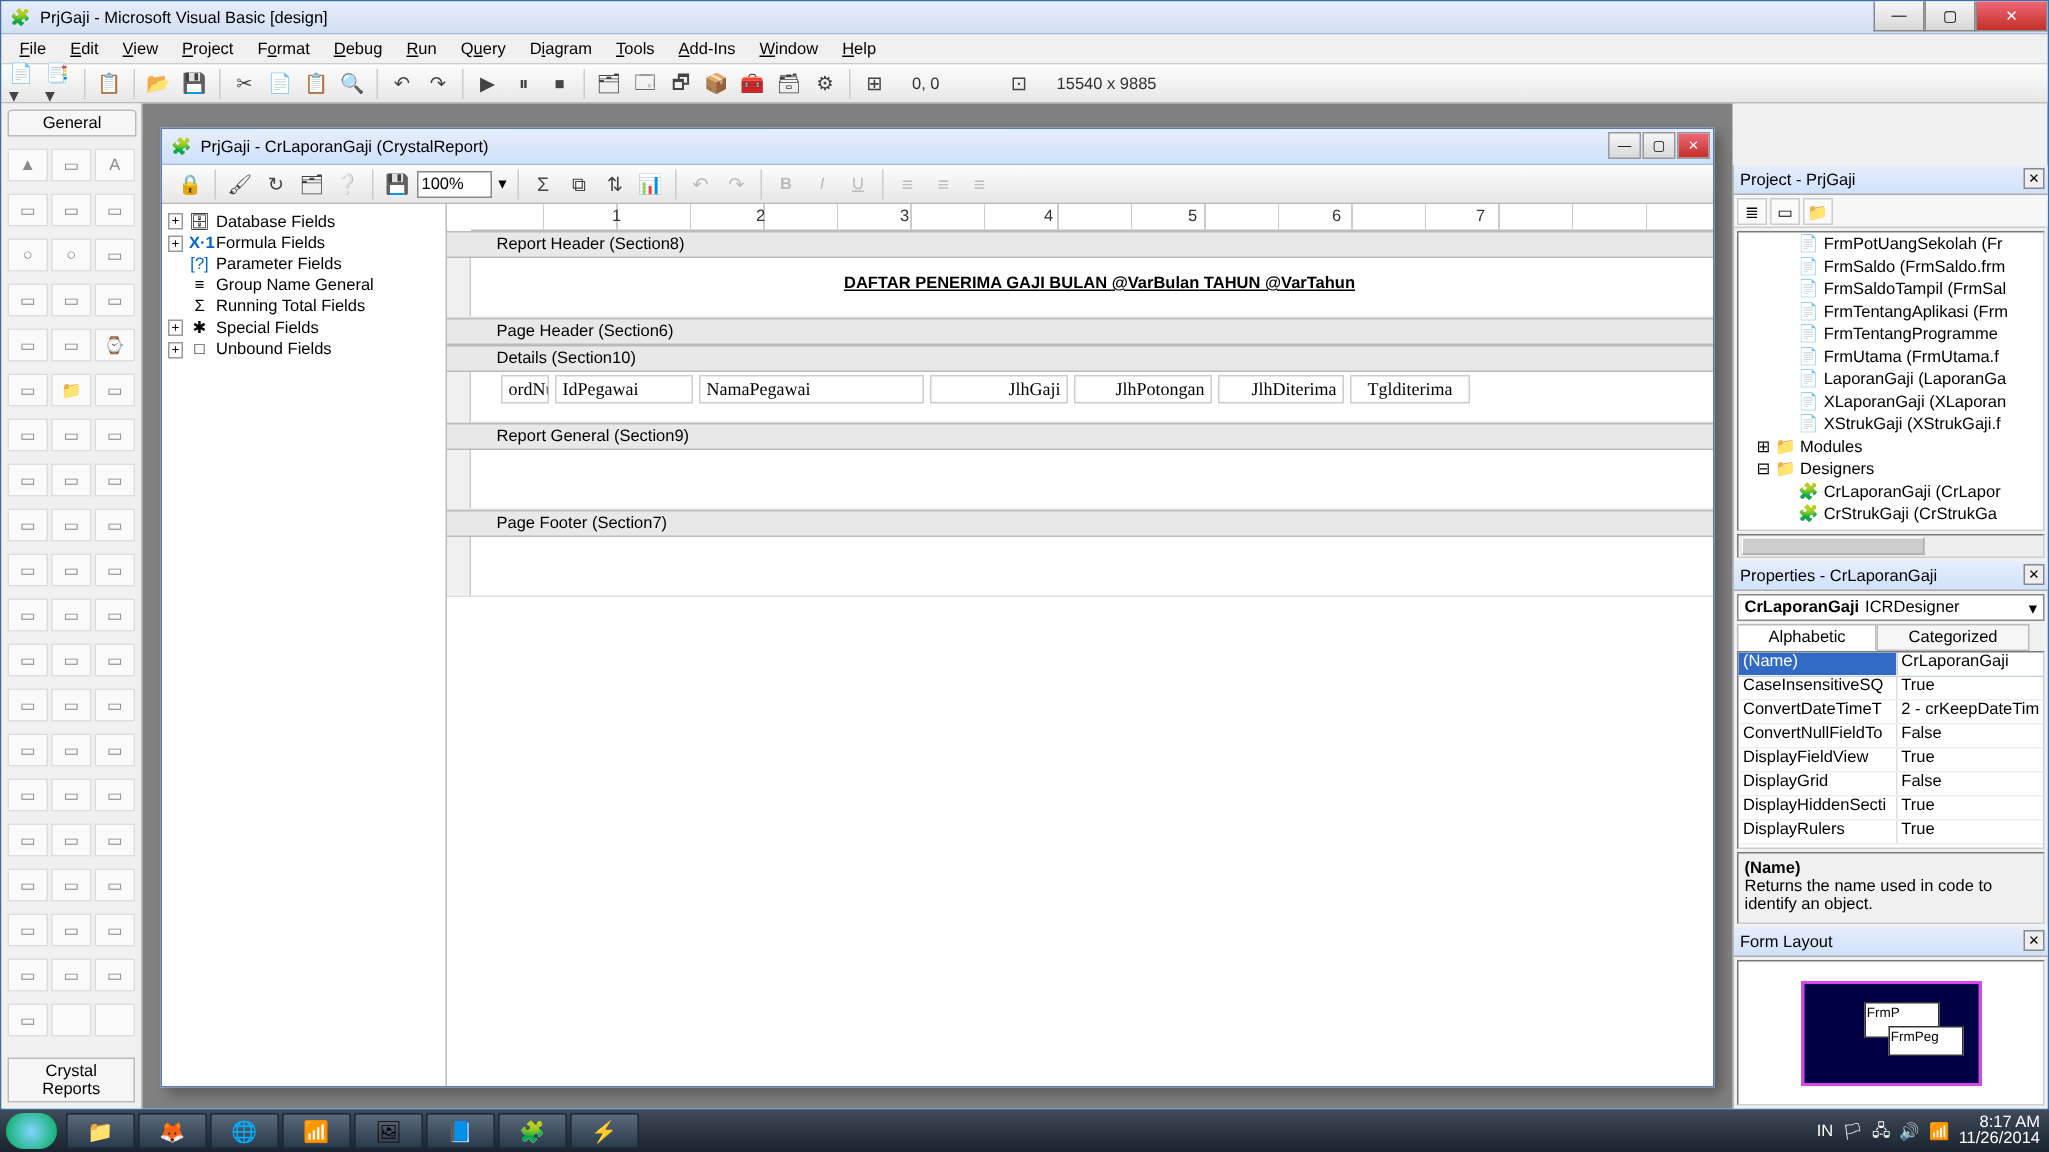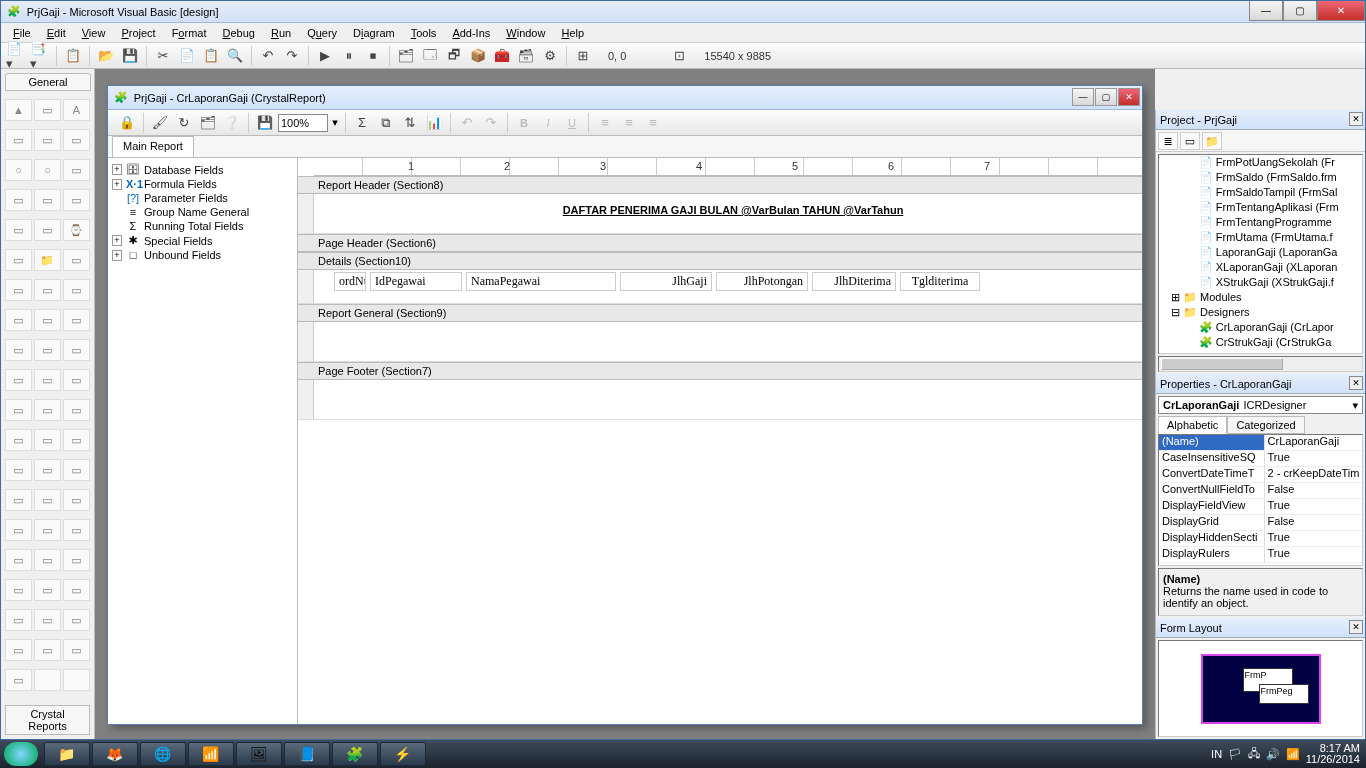--- a/index.html
+++ b/index.html
@@ -39,42 +39,42 @@
 
 .cr-body { flex:1; display:flex; overflow:hidden; }
 .cr-tree { width:190px; background:#fff; border-right:1px solid #bbb; padding:4px 2px; }
 .cr-tree .node { display:flex; align-items:center; gap:4px; padding:1px 2px; font-size:11px; }
 .cr-tree .exp { width:10px; text-align:center; border:1px solid #999; font-size:9px; line-height:9px; }
 .cr-tree .ti { width:14px; text-align:center; font-size:11px; }
 
 .design { flex:1; background:#fff; position:relative; overflow:auto; }
 .ruler { height:18px; background:repeating-linear-gradient(to right,#fff 0,#fff 48px,#ccc 48px,#ccc 49px); margin-left:16px; position:relative; font-size:9px; color:#333; border-bottom:1px solid #bbb; }
 .ruler span { position:absolute; top:2px; }
-.section-bar { height:18px; background:#e8e8e8; border-top:1px solid #bbb; border-bottom:1px solid #bbb; padding-left:20px; font-size:11px; display:flex; align-items:center; }
+.section-bar { height:18px; background:#e8e8e8; border-top:1px solid #bbb; border-bottom:1px solid #bbb; padding-left:33px; font-size:11px; display:flex; align-items:center; }
 .section-body { min-height:34px; background:#fff; position:relative; border-bottom:1px solid #ddd; }
 .sb-gutter { position:absolute; left:0; top:0; bottom:0; width:16px; background:#f0f0f0; border-right:1px solid #ccc; }
 .field { position:absolute; border:1px solid rgba(0,0,0,.2); background:#fff; padding:1px 4px; font-size:11px; display:flex; align-items:center; justify-content:center; overflow:hidden; }
 .field.hdr { font-family:"Times New Roman",serif; font-weight:bold; font-size:12px; }
 .field.det { font-family:"Times New Roman",serif; font-size:12px; }
 .rep-title { font-family:"Times New Roman",serif; font-size:13px; font-weight:bold; text-decoration:underline; text-align:center; position:absolute; left:200px; top:8px; width:470px; }
 
 .right-panel { width:210px; background:#f0f0f0; border-left:1px solid #bbb; display:flex; flex-direction:column;margin-top:41px; }
 .pane-title { height:20px; background:linear-gradient(#e6eefb,#cfe1fb); display:flex; align-items:center; padding:0 4px; border-bottom:1px solid #aaa; position:relative; font-size:11px; }
 .pane-close { position:absolute; right:2px; top:2px; width:14px;height:14px; border:1px solid #888; background:#eee; font-size:9px; text-align:center; line-height:12px; }
 .proj-toolbar { height:22px; background:#f6f6f6; border-bottom:1px solid #ccc; display:flex; gap:2px; padding:2px; }
 .proj-toolbar div { width:20px; height:18px; border:1px solid #ccc; background:#fafafa; display:flex;align-items:center;justify-content:center;font-size:11px; }
 .proj-tree { flex:0 0 200px; background:#fff; border:1px inset #ccc; margin:2px; overflow:auto; }
 .proj-tree .pn { padding:1px 2px 1px 40px; font-size:11px; white-space:nowrap; }
 .proj-tree .pn.folder { padding-left:12px; }
 .proj-scroll { height:16px; background:#eee; border:1px inset #ccc; margin:0 2px 2px; position:relative; }
 .proj-scroll .thumb { position:absolute; left:2px; top:1px; width:60%; height:12px; background:#ccc; border:1px outset #fff; }
 
 .prop-combo { margin:2px; height:18px; border:1px solid #888; background:#fff; display:flex;align-items:center;padding:0 4px; font-size:11px; }
 .prop-tabs { display:flex; margin:0 2px; }
-.prop-tabs div { padding:2px 8px; border:1px solid #bbb; background:#f6f6f6; font-size:11px; }
+.prop-tabs div { padding:2px 20px; border:1px solid #bbb; background:#f6f6f6; font-size:11px; }
 .prop-tabs div.act { background:#fff; border-bottom-color:#fff; }
 .prop-grid { flex:0 0 132px; background:#fff; border:1px inset #ccc; margin:0 2px; overflow:auto; }
 .prop-grid .row { display:flex; height:16px; border-bottom:1px solid #eee; }
 .prop-grid .row.sel { background:#316ac5; color:#fff; }
 .prop-grid .pk { width:52%; padding-left:3px; border-right:1px solid #ddd; white-space:nowrap; overflow:hidden; }
 .prop-grid .pv { flex:1; padding-left:3px; white-space:nowrap; overflow:hidden; }
 .prop-desc { margin:2px; padding:4px; height:48px; background:#f0f0f0; border:1px inset #ccc; font-size:11px; }
 .prop-desc b { display:block; }
 .form-layout { flex:1; background:#fff; border:1px inset #ccc; margin:2px; display:flex; align-items:center; justify-content:center; position:relative; }
 .fl-mon { width:120px; height:70px; border:2px solid #d946ef; background:#004; position:relative; }
@@ -260,23 +260,20 @@
             </div>
           <div class="tb-ico" style="color:#bbb">
               <u>U</u>
             </div>
           <div class="tb-sep"></div>
           <div class="tb-ico" style="color:#bbb">≡</div>
           <div class="tb-ico" style="color:#bbb">≡</div>
           <div class="tb-ico" style="color:#bbb">≡</div>
         </div>
 
-        <div class="main-rep-tab">
-          <div>Main Report</div>
-        </div>
 
         <div class="cr-body">
           <div class="cr-tree">
             <div class="node">
                 <span class="exp">+</span>
                 <span class="ti">🗄</span>
                 <span>Database Fields</span>
               </div>
             <div class="node">
                 <span class="exp">+</span>

